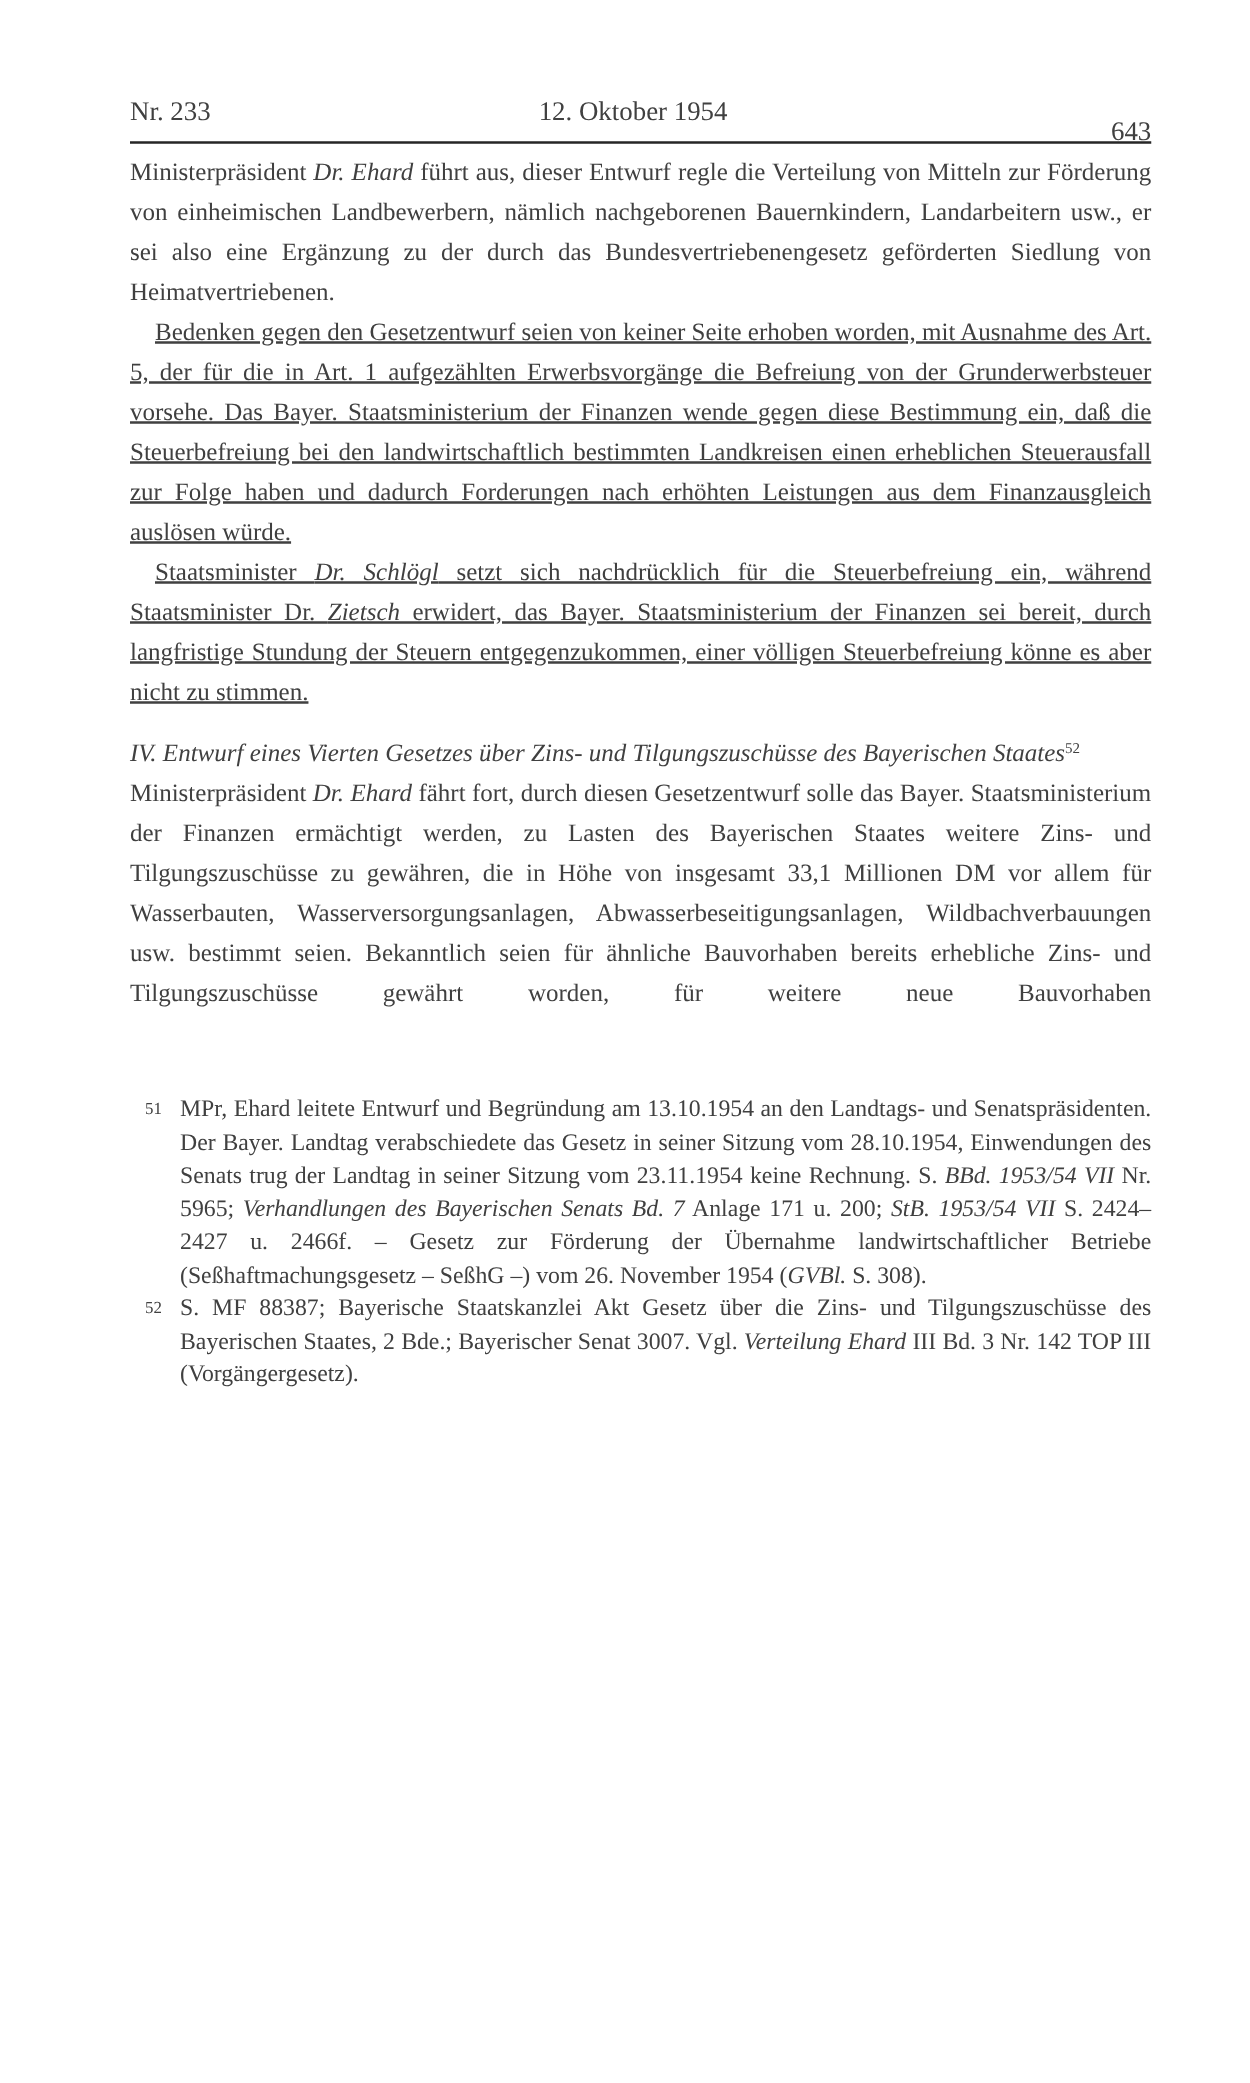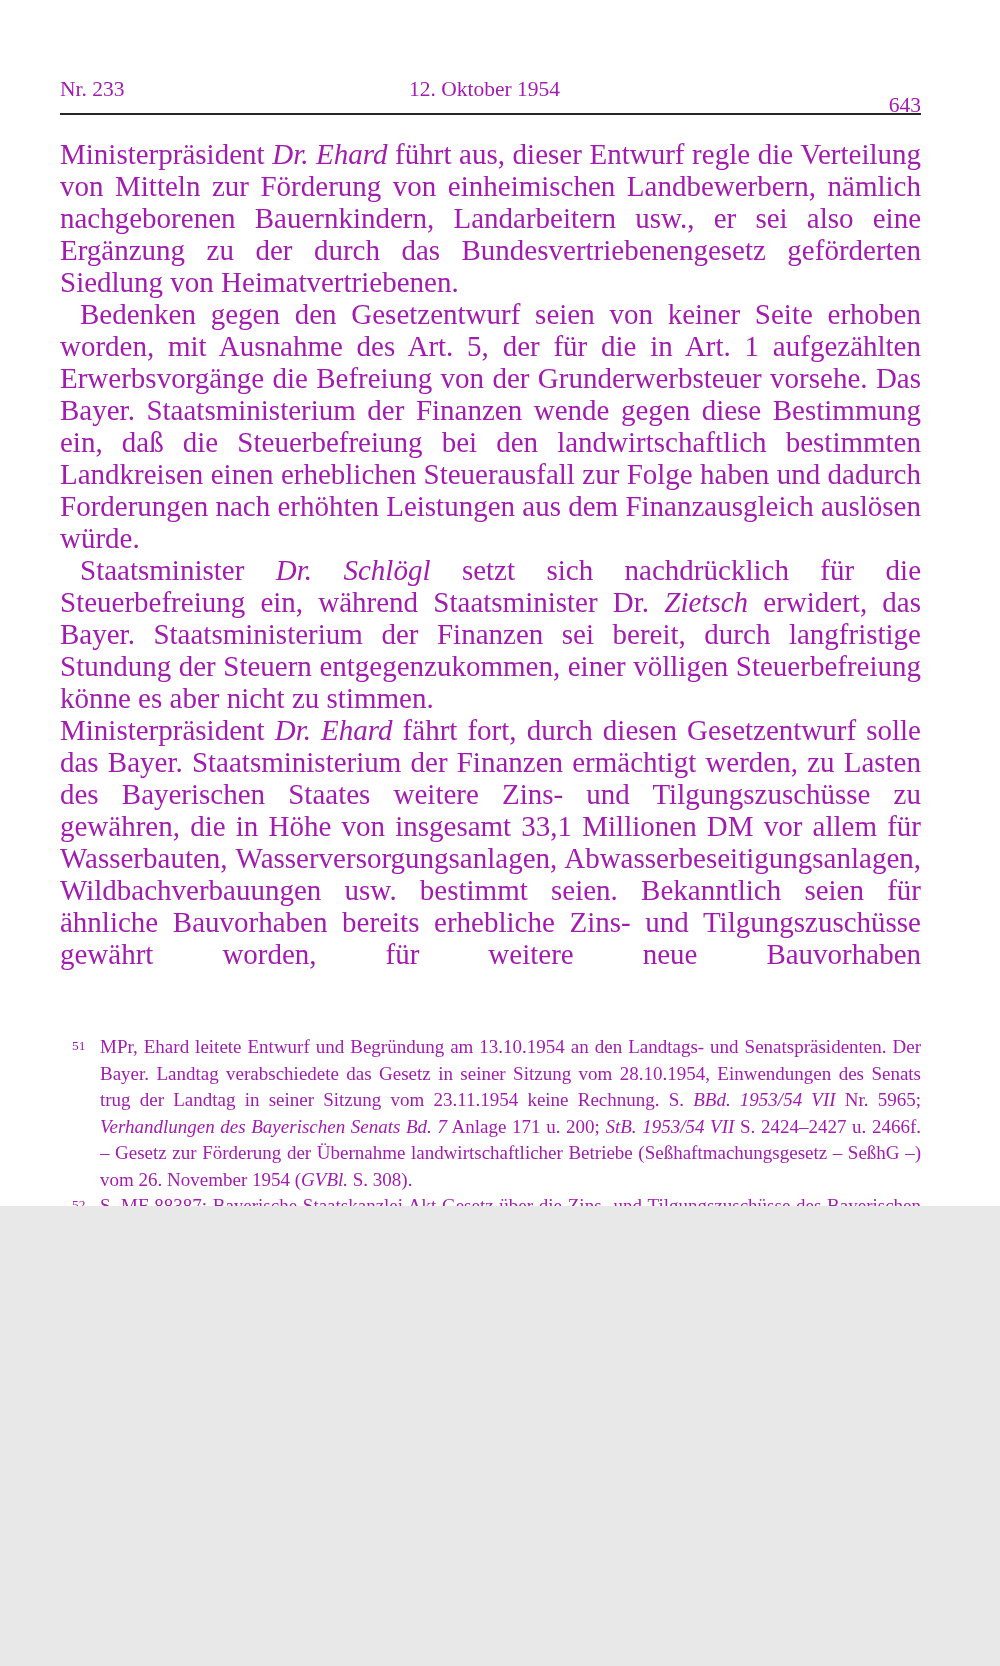--- a/index.html
+++ b/index.html
@@ -1,51 +1,51 @@
 <!DOCTYPE html>
 <html lang="de"><head>
 <meta charset="utf-8">
 <style>
   html, body { margin: 0; padding: 0; background: #e8e8e8; }
   .page {
     position: relative;
     width: 1000px;
-    height: 1206px;
+    height: 1666px;
     margin: 0 auto;
     background: #ffffff;
     box-sizing: border-box;
-    padding: 76px 79px 0 60px;
+    padding: 76px 79px 0 104px;
     font-family: "Liberation Serif", "DejaVu Serif", serif;
-    color: #a21caf;
+    color: #404040;
     overflow: hidden;
   }
   
   .page-header {
     position: relative;
     font-size: 21.5px;
     line-height: 26px;
     height: 26px;
   }
   .page-header .hdr-left  { position: absolute; left: 0; top: 0; }
   .page-header .hdr-center{ position: absolute; left: 50%; top: 0; transform: translateX(-54%); text-align: right; }
   .page-header .hdr-right { position: absolute; right: 0; top: 16px; }
   .header-rule {
     border: 0;
     border-top: 2px solid #262626;
     margin: 11px 0 0 0;
   }
   
   .document-body {
-    margin-top: 23px;
-    font-size: 29px;
+    margin-top: 7px;
+    font-size: 20px;
     line-height: 32px;
     text-align: justify;
   }
   .document-body p { margin: 0; }
-  .document-body p.indent { text-indent: 20px; }
+  .document-body p.indent { text-indent: 20px; text-decoration: underline; }
   .document-body p.fill-last { text-align-last: justify; -moz-text-align-last: justify; }
   .document-body p.section-heading { margin-top: 17px; }
   .it { font-style: italic; }
   sup.fn-ref {
     font-size: 0.60em;
     line-height: 0;
     vertical-align: baseline;
     position: relative;
     top: -0.55em;
     font-style: normal;
@@ -75,20 +75,21 @@
     <span class="hdr-center">12. Oktober 1954</span>
     <span class="hdr-right">643</span>
   </div>
 
   <hr class="header-rule">
 
   <div class="document-body">
       <p><span>Ministerpräsident </span><span class="it">Dr. Ehard</span><span> führt aus, dieser Entwurf regle die Verteilung von Mitteln zur Förderung von einheimischen Landbewerbern, nämlich nachgeborenen Bauernkindern, Landarbeitern usw., er sei also eine Ergänzung zu der durch das Bundesvertriebenengesetz geförderten Siedlung von Heimatvertriebenen.</span></p>
       <p class="indent"><span>Bedenken gegen den Gesetzentwurf seien von keiner Seite erhoben worden, mit Ausnahme des Art. 5, der für die in Art. 1 aufgezählten Erwerbsvorgänge die Befreiung von der Grunderwerbsteuer vorsehe. Das Bayer. Staatsministerium der Finanzen wende gegen diese Bestimmung ein, daß die Steuerbefreiung bei den landwirtschaftlich bestimmten Landkreisen einen erheblichen Steuerausfall zur Folge haben und dadurch Forderungen nach erhöhten Leistungen aus dem Finanzausgleich auslösen würde.</span></p>
       <p class="indent"><span>Staatsminister </span><span class="it">Dr. Schlögl</span><span> setzt sich nachdrücklich für die Steuerbefreiung ein, während Staatsminister Dr. </span><span class="it">Zietsch</span><span> erwidert, das Bayer. Staatsministerium der Finanzen sei bereit, durch langfristige Stundung der Steuern entgegenzukommen, einer völligen Steuerbefreiung könne es aber nicht zu stimmen.</span></p>
+      <p class="section-heading"><span class="it">IV. Entwurf eines Vierten Gesetzes über Zins- und Tilgungszuschüsse des Bayerischen Staates</span><sup class="fn-ref">52</sup></p>
       <p class="fill-last"><span>Ministerpräsident </span><span class="it">Dr. Ehard</span><span> fährt fort, durch diesen Gesetzentwurf solle das Bayer. Staatsministerium der Finanzen ermächtigt werden, zu Lasten des Bayerischen Staates weitere Zins- und Tilgungszuschüsse zu gewähren, die in Höhe von insgesamt 33,1 Millionen DM vor allem für Wasserbauten, Wasserversorgungsanlagen, Abwasserbeseitigungsanlagen, Wildbachverbauungen usw. bestimmt seien. Bekanntlich seien für ähnliche Bauvorhaben bereits erhebliche Zins- und Tilgungszuschüsse gewährt worden, für weitere neue Bauvorhaben</span></p>
     </div>
 
   <div class="footnotes">
       <div class="footnote"><span class="fn-marker">51</span><span><span>MPr, Ehard leitete Entwurf und Begründung am 13.10.1954 an den Landtags- und Senatspräsidenten. Der Bayer. Landtag verabschiedete das Gesetz in seiner Sitzung vom 28.10.1954, Einwendungen des Senats trug der Landtag in seiner Sitzung vom 23.11.1954 keine Rechnung. S. </span><span class="it">BBd. 1953/54 VII</span><span> Nr. 5965; </span><span class="it">Verhandlungen des Bayerischen Senats Bd. 7</span><span> Anlage 171 u. 200; </span><span class="it">StB. 1953/54 VII</span><span> S. 2424–2427 u. 2466f. – Gesetz zur Förderung der Übernahme landwirtschaftlicher Betriebe (Seßhaftmachungsgesetz – SeßhG –) vom 26. November 1954 (</span><span class="it">GVBl.</span><span> S. 308).</span></span></div>
       <div class="footnote"><span class="fn-marker">52</span><span><span>S. MF 88387; Bayerische Staatskanzlei Akt Gesetz über die Zins- und Tilgungszuschüsse des Bayerischen Staates, 2 Bde.; Bayerischer Senat 3007. Vgl. </span><span class="it">Verteilung Ehard</span><span> III Bd. 3 Nr. 142 TOP III (Vorgängergesetz).</span></span></div>
     </div>
 
 </div>
 

